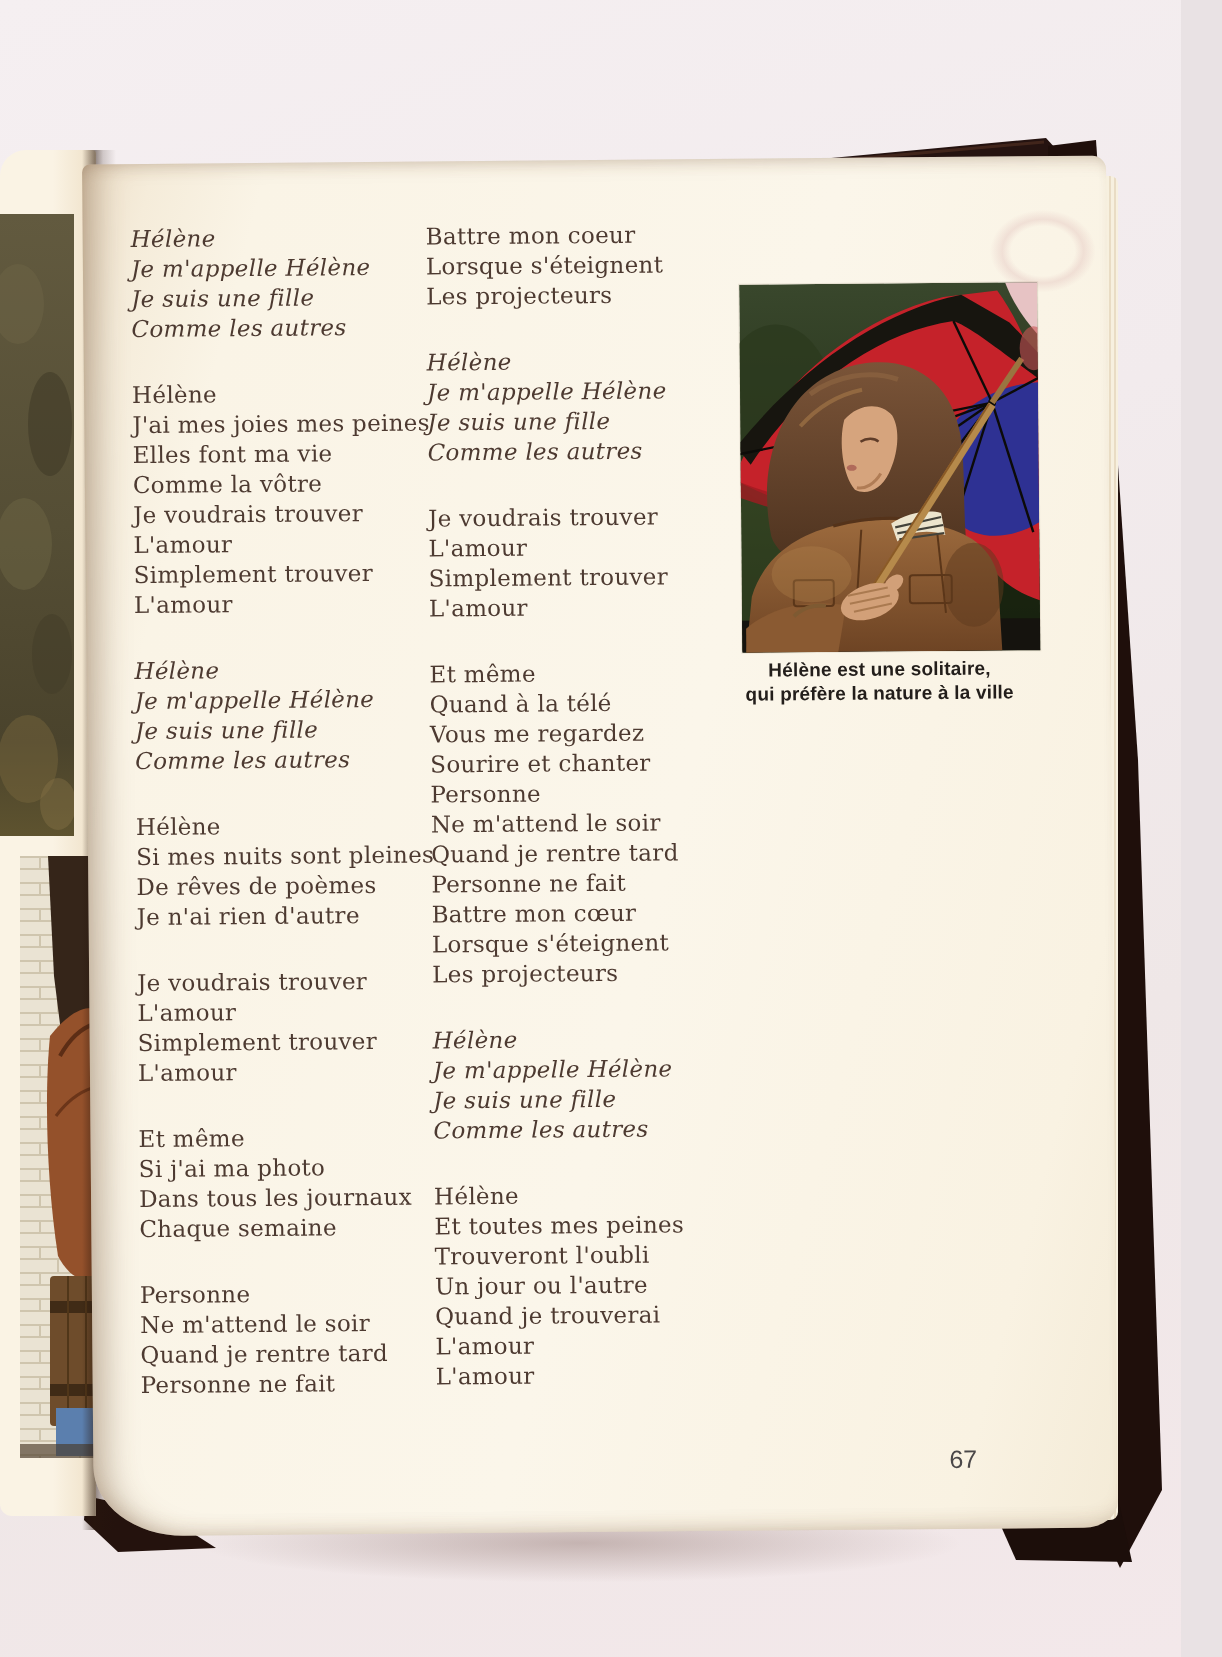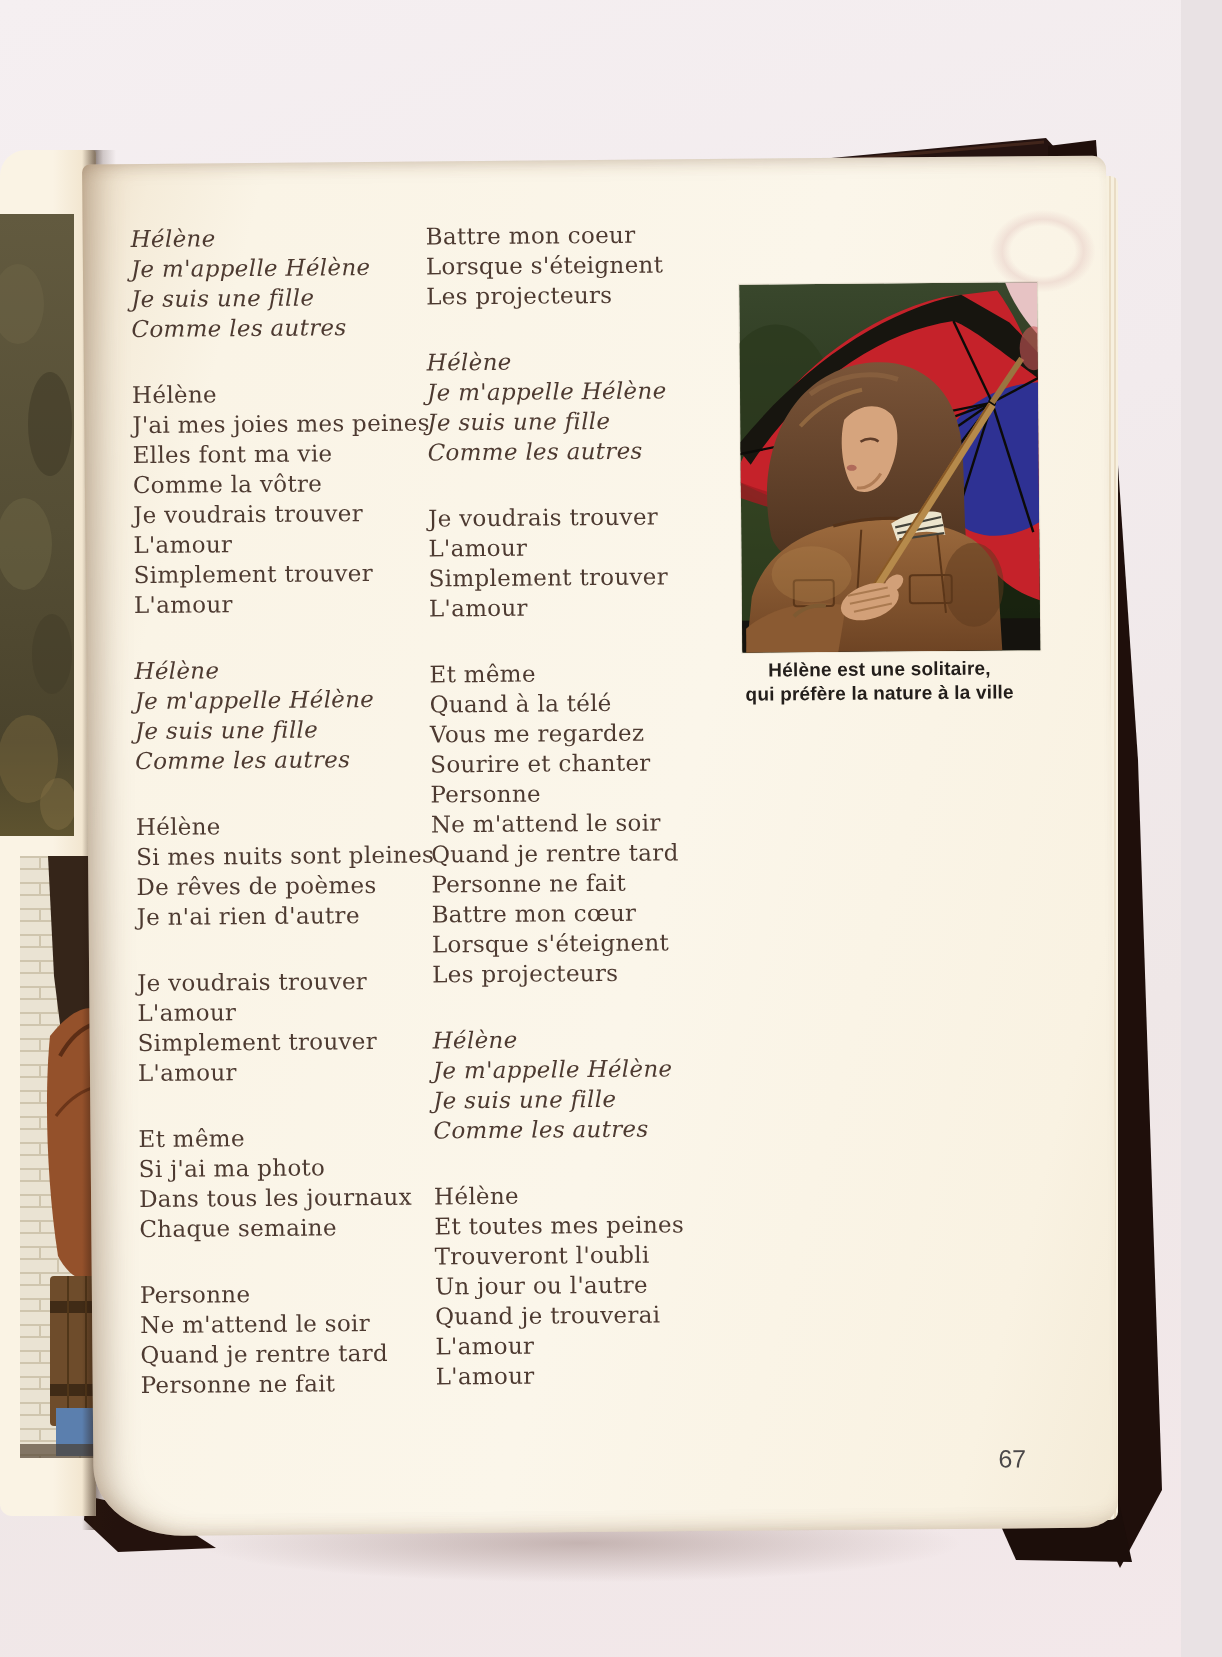--- a/index.html
+++ b/index.html
@@ -39,21 +39,21 @@
   .stanza { margin-bottom:36px; }
   .line { font-size:23px; line-height:30px; color:#4d3a31; letter-spacing:.3px; white-space:nowrap; }
   .stanza.italic .line { font-style:italic; }
 
   .photo { position:absolute; left:656px; top:126px; width:298px; height:368px; box-shadow:0 0 0 1px rgba(120,100,70,.12); }
 
   .caption { position:absolute; left:628px; top:500px; width:330px; text-align:center;
              font-family:"Liberation Sans",sans-serif; font-weight:700; font-size:19px; line-height:24px;
              color:#231e1b; letter-spacing:.2px; }
 
-  .page-number { position:absolute; left:905px; top:1288px;
+  .page-number { position:absolute; left:856px; top:1288px;
                  font-family:"Liberation Sans",sans-serif; font-size:25px; color:#4b4849; }
 
   .smudge { position:absolute; left:905px; top:52px; width:110px; height:86px; border-radius:50%;
             background: radial-gradient(closest-side, rgba(205,150,150,0) 58%, rgba(200,140,145,.20) 74%, rgba(205,150,150,0) 96%); }
 </style>
 </head>
 <body>
 
 <div class="scene">
 

